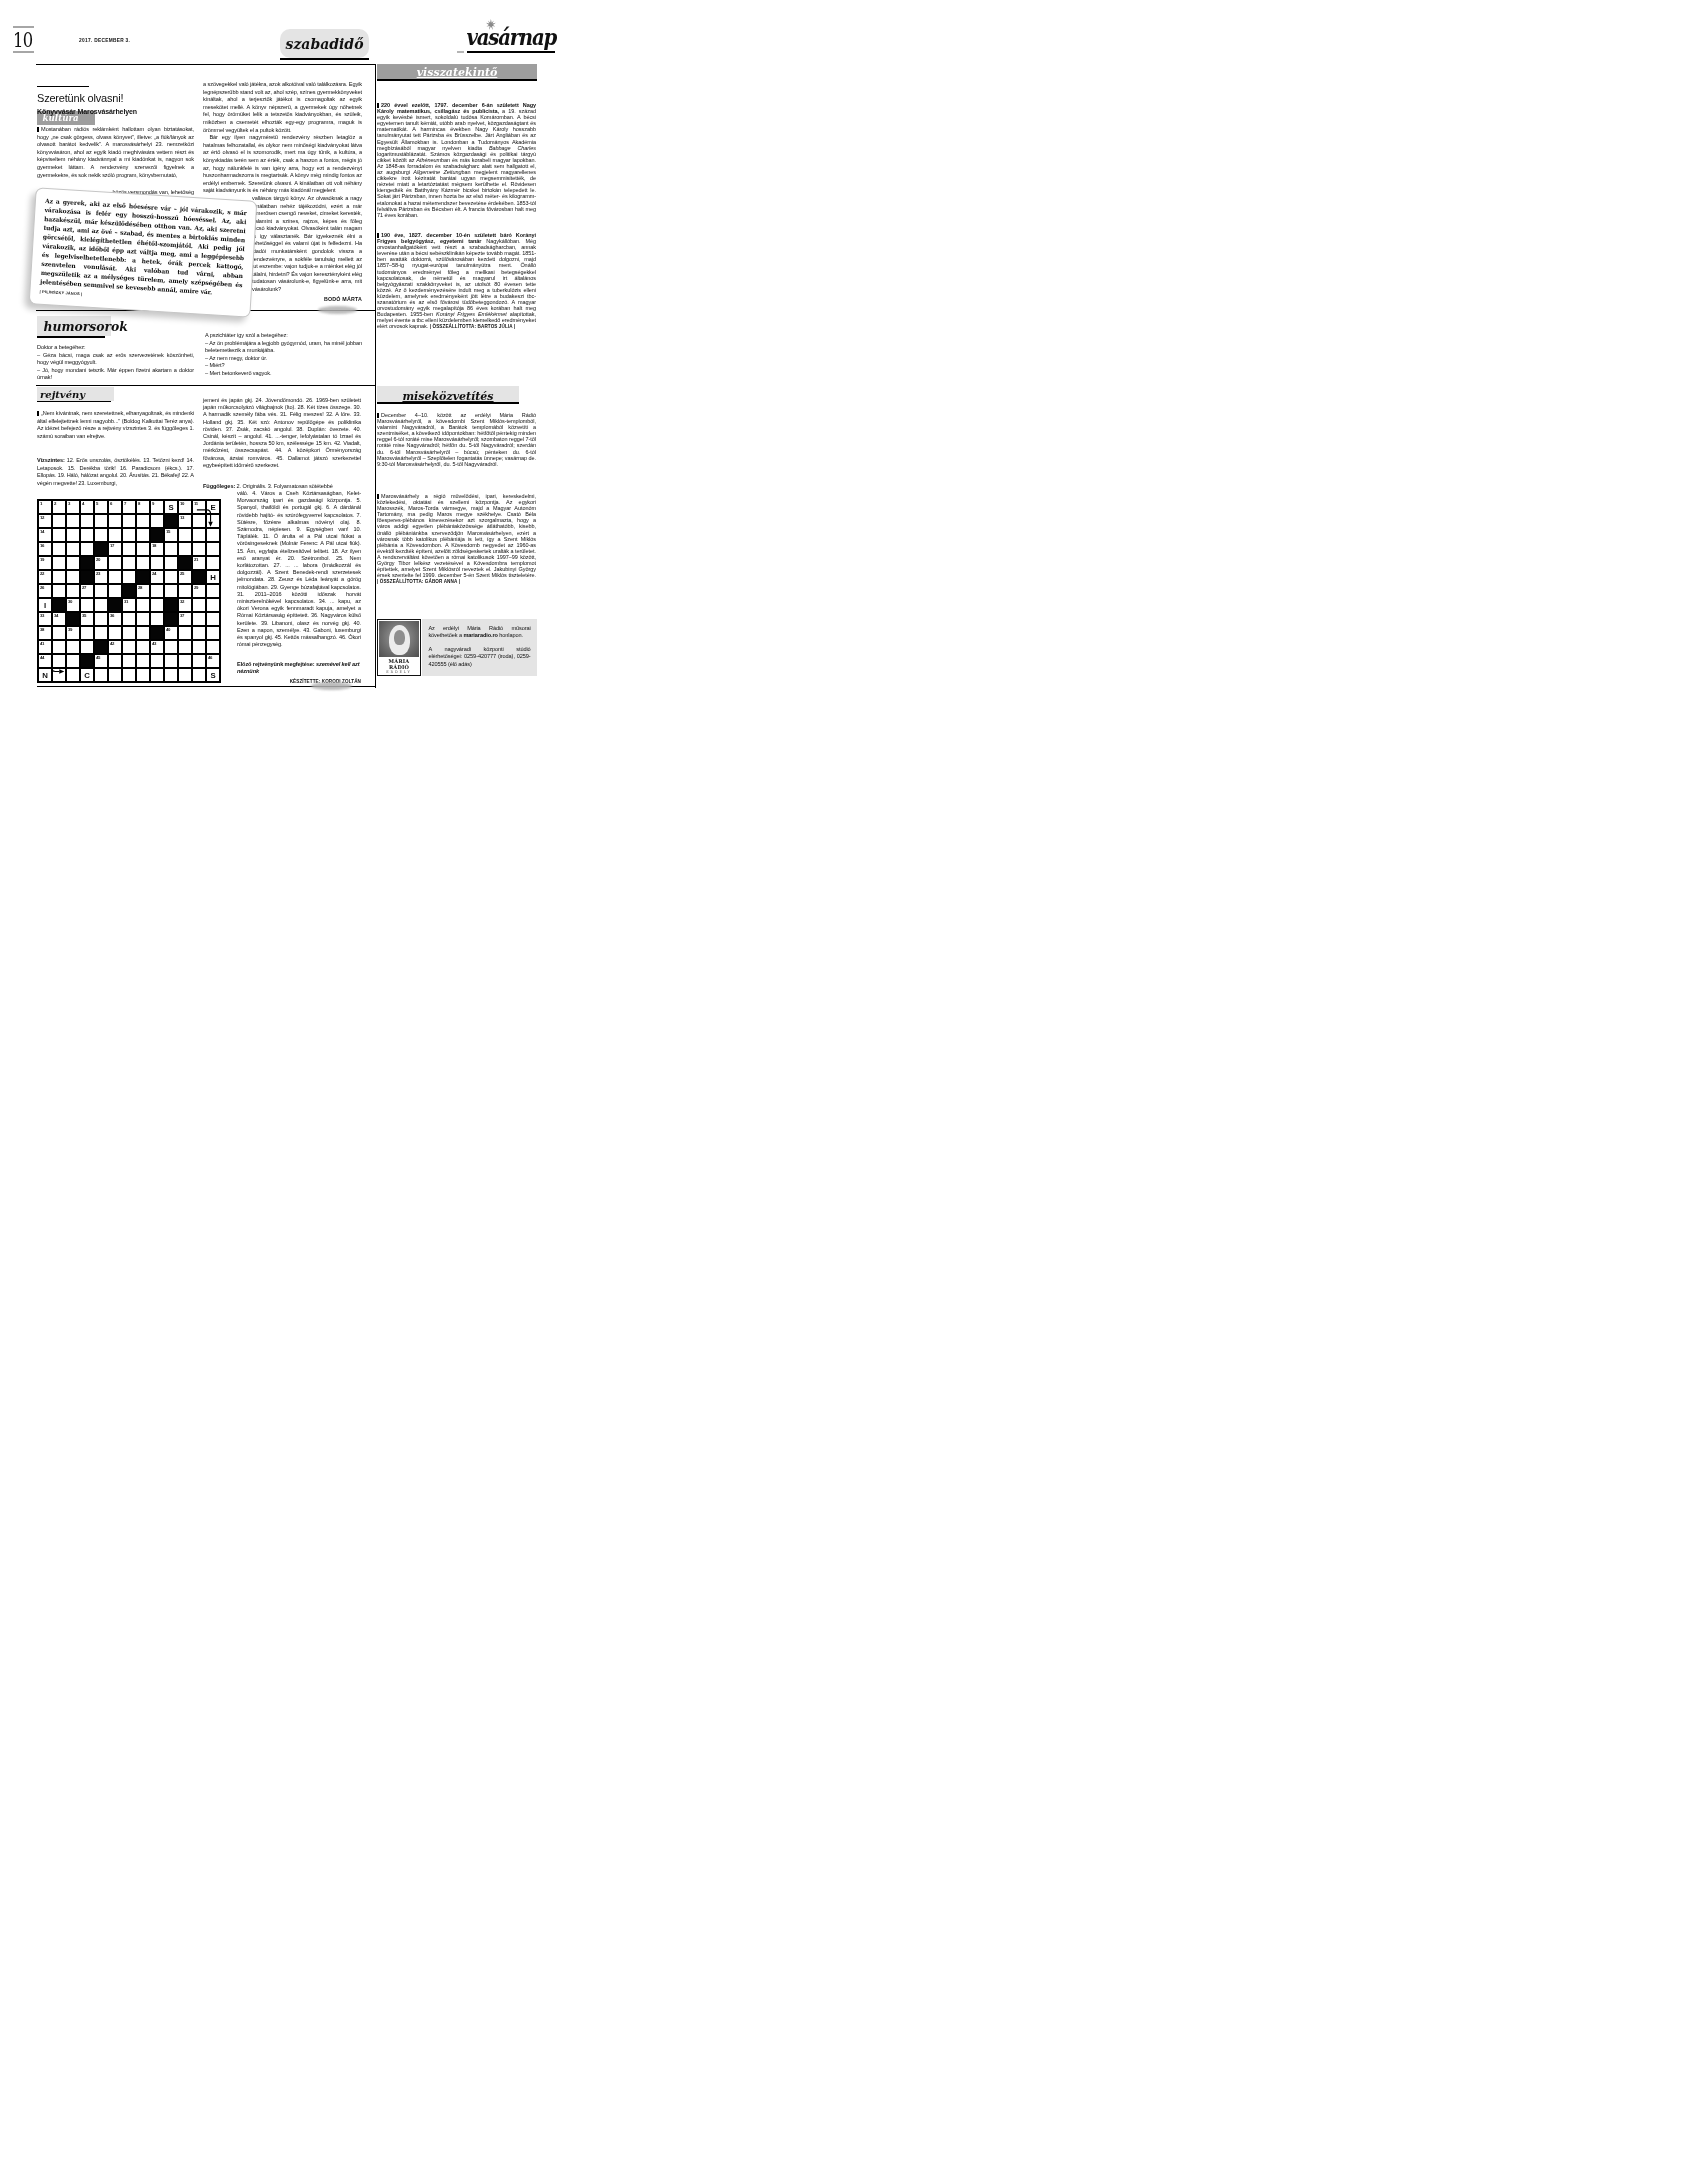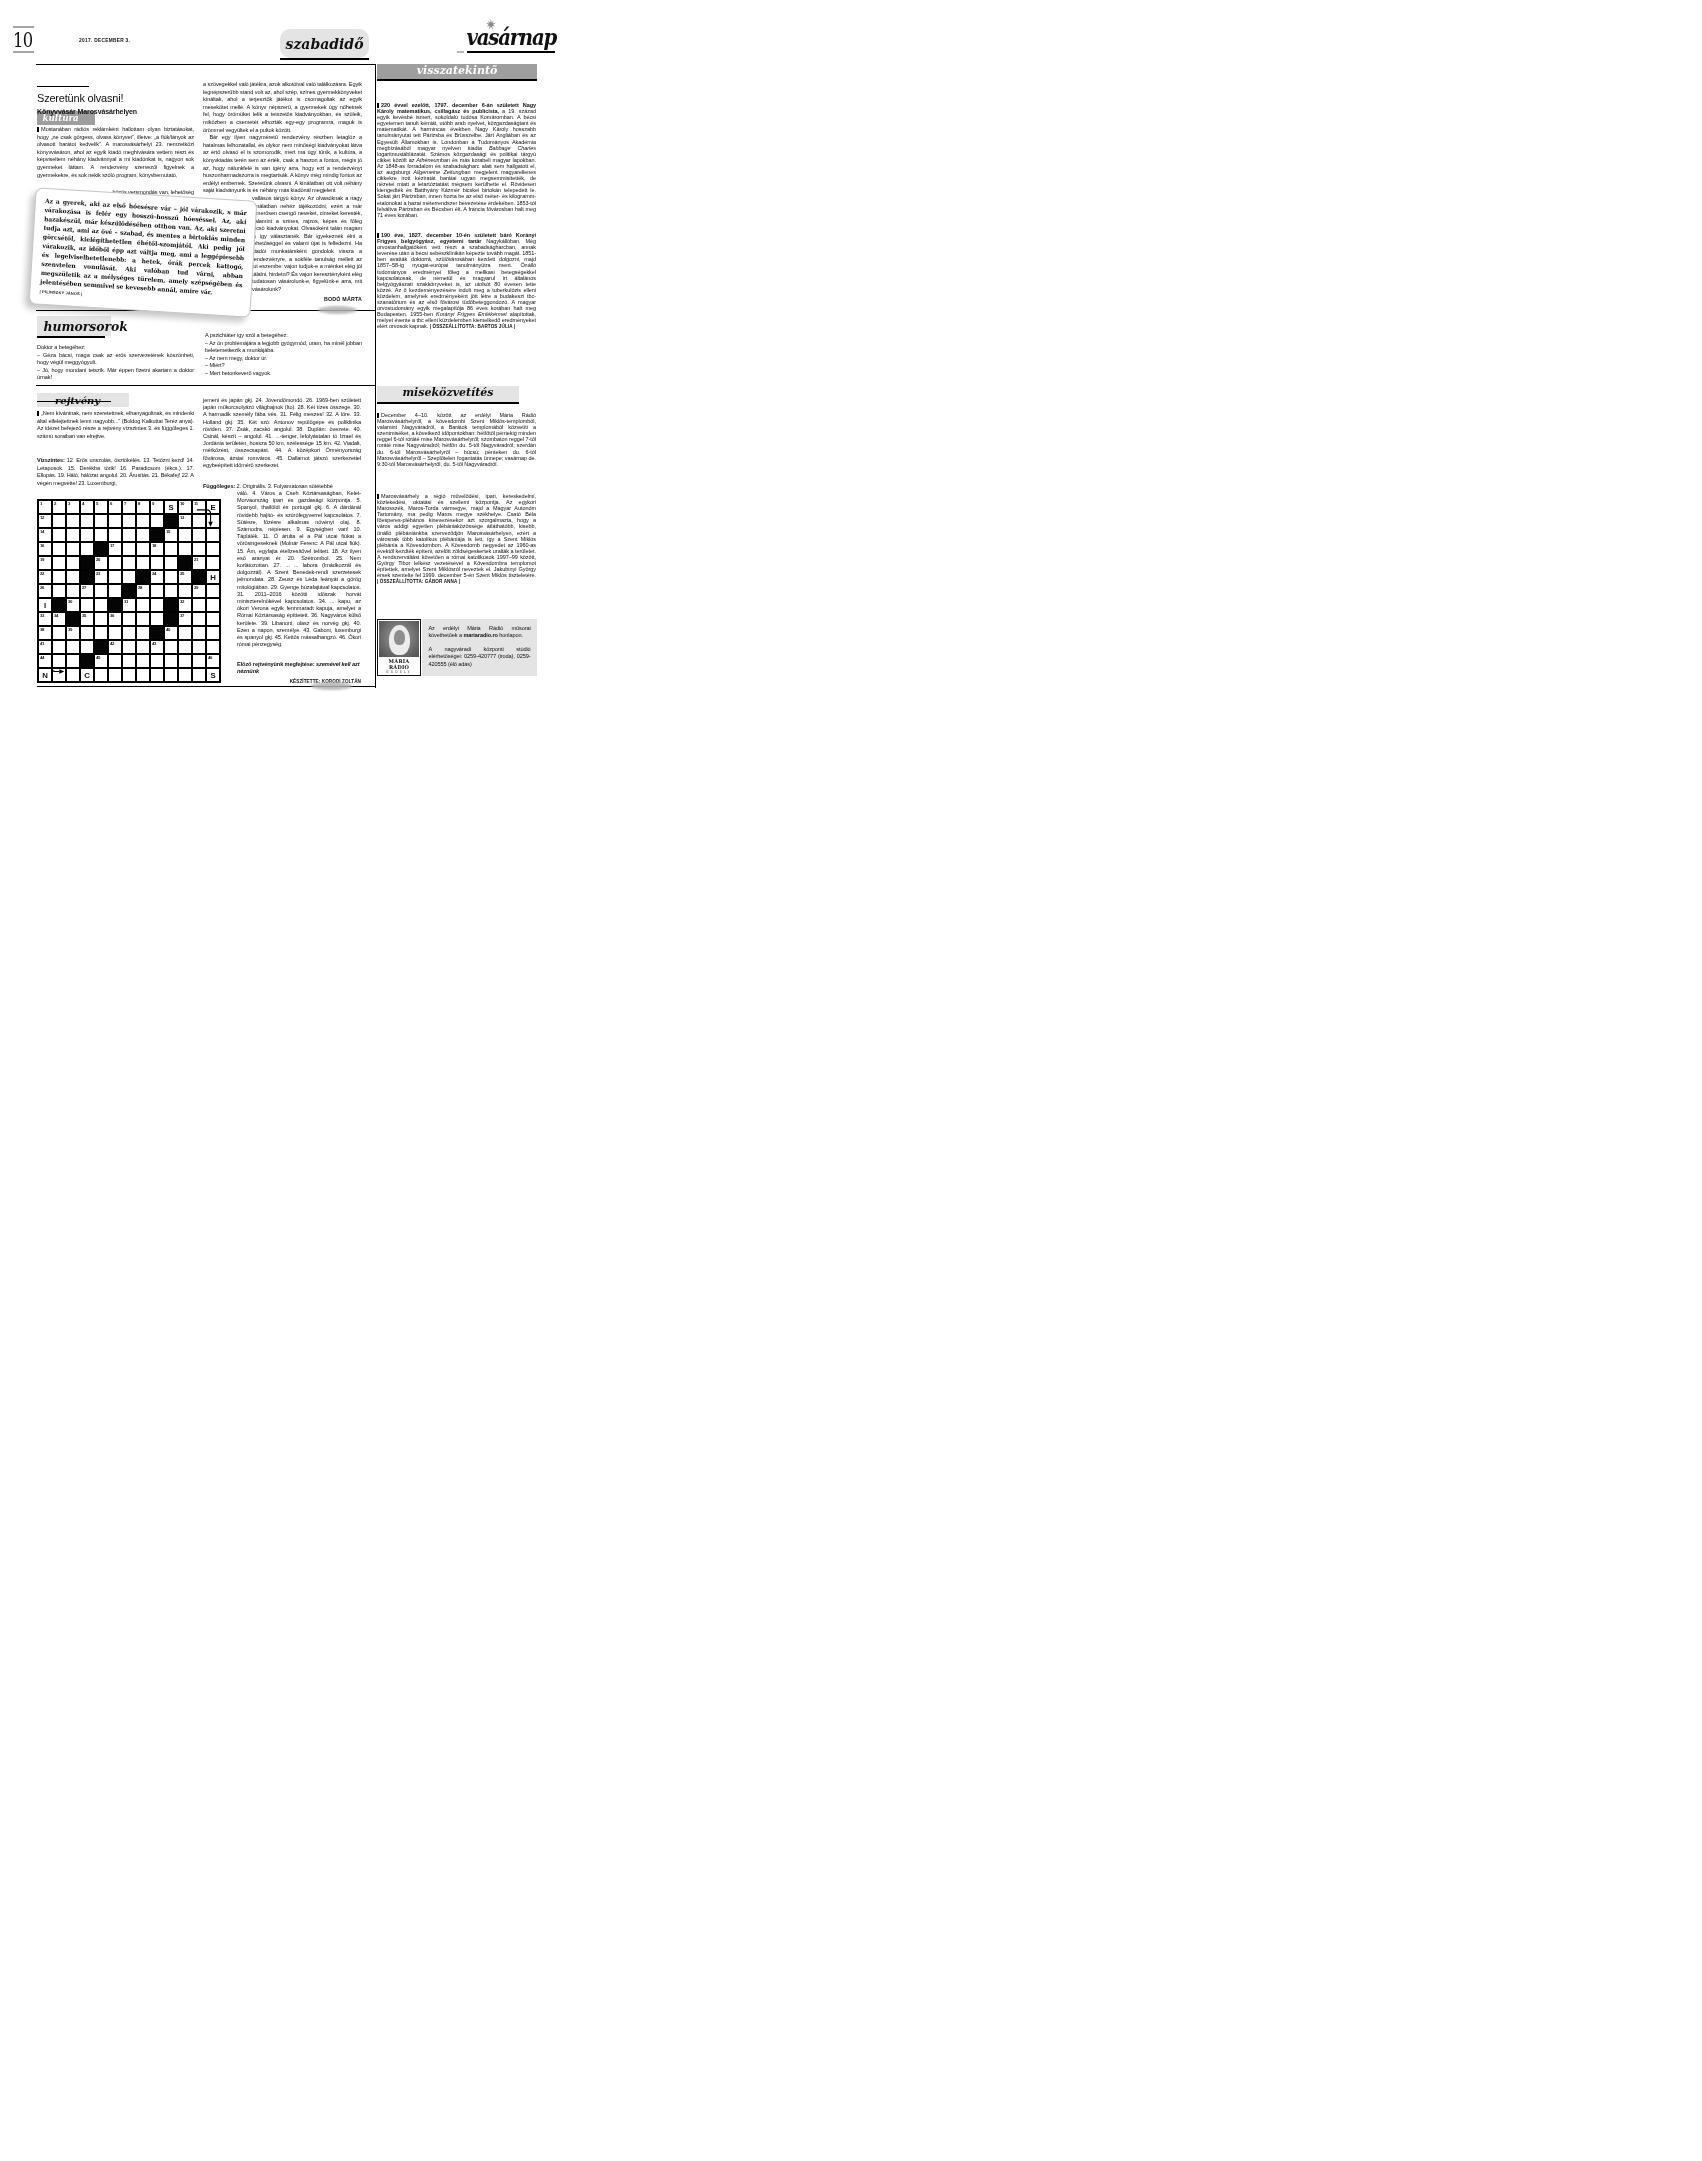--- a/index.html
+++ b/index.html
@@ -43,36 +43,36 @@
                 font-size:6px;line-height:9px;letter-spacing:-0.1px;text-align:justify;}
   #quotebox .qa{font-size:3.9px;font-weight:700;letter-spacing:0.2px;margin-top:3.2px;}
   .qspacer{float:left;width:49px;height:97px;}
   #midcol{max-height:229px;overflow:hidden;}
   #midcol p{margin:0;}
   #byline{text-align:right;font-size:5.3px;font-weight:700;letter-spacing:0.2px;margin-top:2.3px;}
   
   #humor-box{display:flex;align-items:center;padding-left:6.4px;font-size:12.4px;}
   .joke{margin:0 0 0 0;}
   
-  #rejtveny-box{display:flex;align-items:center;padding-left:18px;font-size:10px;margin-top:6px;}
+  #rejtveny-box{display:flex;align-items:center;padding-left:3px;font-size:10px;}
   #keszitette{text-align:right;}
   
   #crossword{display:grid;grid-template-columns:repeat(13,14px);grid-auto-rows:14px;
              border:1.4px solid #000;background:#fff;z-index:4;}
   #crossword .cell{border:0.5px solid #000;position:relative;box-sizing:border-box;background:#fff;}
   #crossword .cell.blk{background:#050505;}
   #crossword .num{position:absolute;top:0px;left:0.9px;font-size:4.3px;font-weight:700;letter-spacing:-0.2px;}
   #crossword .letter{width:100%;height:100%;display:flex;align-items:center;justify-content:center;
                      font-size:7.8px;font-weight:700;}
   #crossword .th-right{border-right:1.4px solid #000;}
   #crossword .th-top{border-top:1.4px solid #000;}
   #crossword .th-left{border-left:1.4px solid #000;}
   .cw-arrow{position:absolute;pointer-events:none;z-index:5;}
   
-  #vissza-box,#mise-box{display:flex;align-items:flex-start;justify-content:center;font-size:11px;}
+  #vissza-box,#mise-box{display:flex;align-items:flex-end;justify-content:center;font-size:11px;text-decoration:underline;}
   .rc p{margin:0;}
   
   #maria-logo{background:#fff;border:0.9px solid #111;box-sizing:border-box;}
   #maria-img{position:relative;height:36px;margin:0.9px;background:radial-gradient(ellipse at 50% 45%,#a3a3a3 0%,#6d6d6d 60%,#4e4e4e 100%);overflow:hidden;}
   #maria-veil{position:absolute;left:10.5px;top:4.1px;width:21px;height:30px;background:#ececec;border-radius:50% 50% 42% 42%;}
   #maria-face{position:absolute;left:15px;top:9.2px;width:11.4px;height:14.6px;background:#8e8e8e;border-radius:50% 50% 45% 45%;}
   #maria-cap{text-align:center;font-family:"DejaVu Serif","Liberation Serif",serif;font-weight:700;font-size:5px;letter-spacing:0.2px;margin-top:0.9px;}
   #maria-sub{text-align:center;font-family:"DejaVu Serif","Liberation Serif",serif;font-size:3.4px;letter-spacing:1.8px;color:#555;}
   #maria-text{background:#e4e4e4;padding:5.5px 6.4px;box-sizing:border-box;font-size:5.6px;line-height:7.5px;letter-spacing:-0.1px;}
   #maria-text p{margin:0 0 6.4px 0;text-align:justify;}

